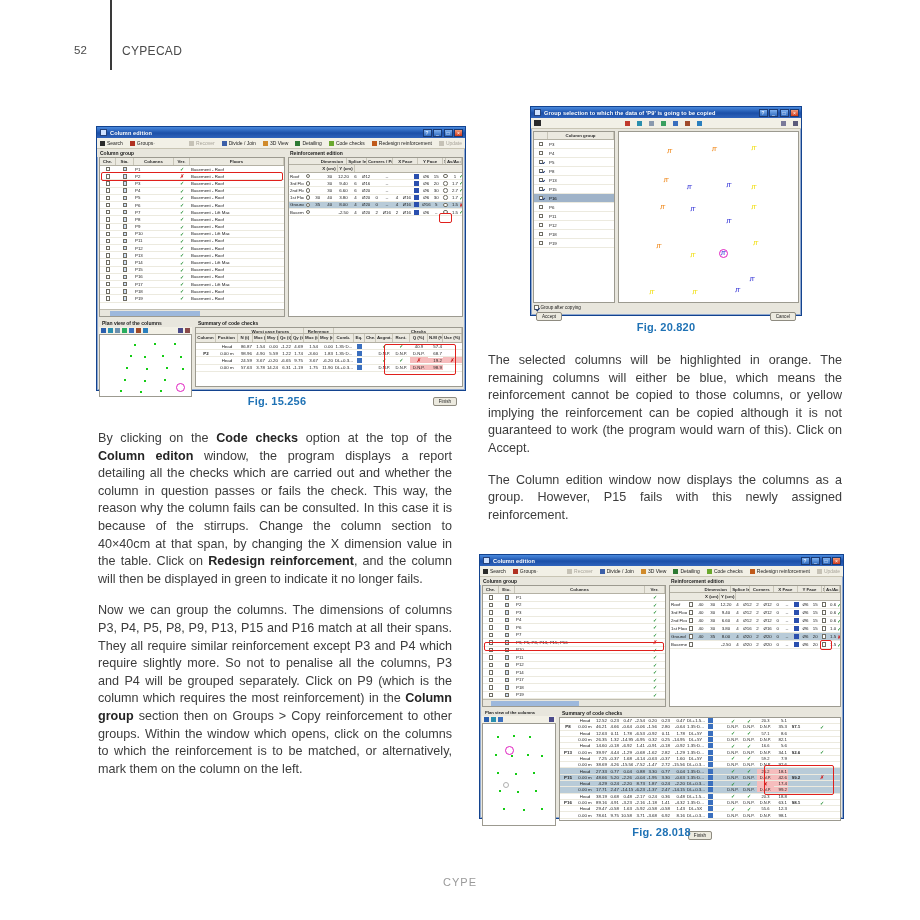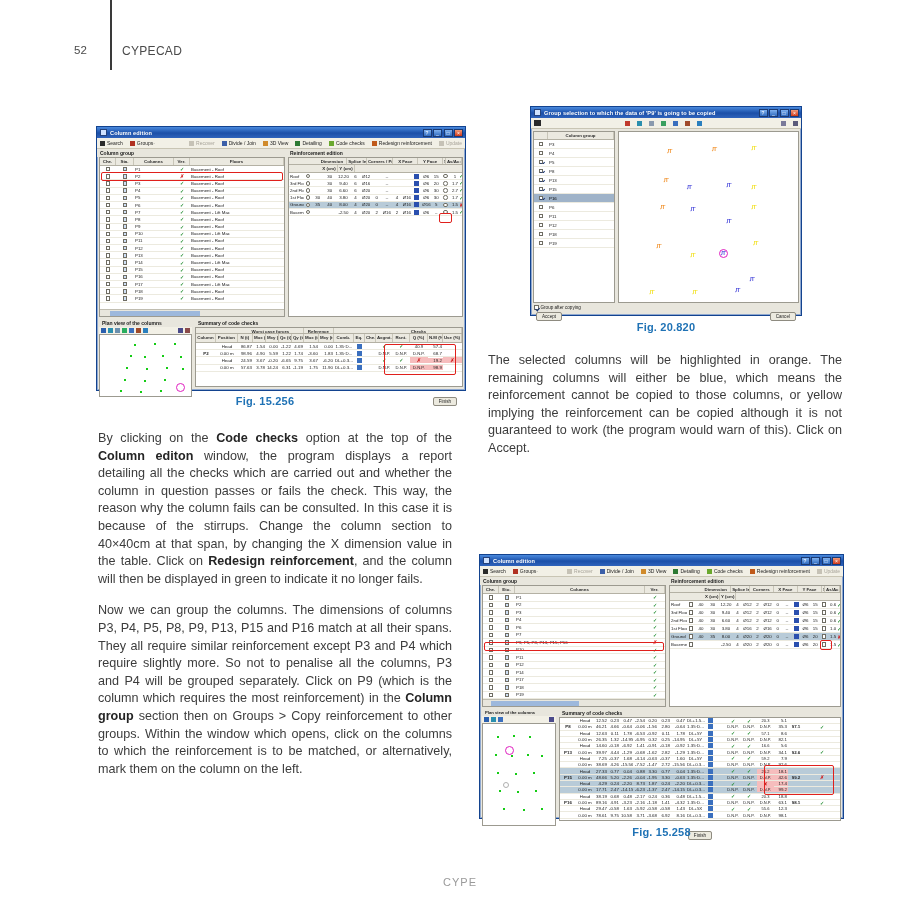--- a/index.html
+++ b/index.html
@@ -787,21 +787,21 @@
             </div>
           </div>
         <div class="redbox" style="right:6px; top:16px; width:72px; height:31px;"></div>
       </div>
       <div style="text-align:right;padding:2px 6px 0 0;">
         <span class="btn-sm">Finish</span>
       </div>
     </div>
   </div>
 </div>
-<div class="caption" style="left:80px; top:395px; width:370px;">Fig. 15.256</div>
+<div class="caption" style="left:92px; top:395px; width:370px;">Fig. 15.256</div>
 
 <div class="win" style="left:530px; top:106px; width:272px; height:210px;">
 
   <div class="win-tb">
     <span class="tb-ico"></span>
     <span class="tb-title">Group selection to which the data of 'P9' is going to be copied</span>
     <span class="tb-btns">
       <span class="tb-btn">?</span>
       <span class="tb-btn">_</span>
       <span class="tb-btn">□</span>
@@ -943,20 +943,21 @@
   </div>
 </div>
 <div class="caption" style="left:530px; top:321px; width:272px;">Fig. 20.820</div>
 
 <div class="col-text" id="left-text">
     <p><span>By clicking on the </span><b>Code checks</b><span> option at the top of the </span><b>Column editon</b><span> window, the program displays a report detailing all the checks which are carried out and whether the column in question passes or fails the check. This way, the reason why the column fails can be consulted. In this case it is because of the stirrups. Change the column section to 40×40cm at that span, by changing the X dimension value in the table. Click on </span><b>Redesign reinforcement</b><span>, and the column will then be displayed in green to indicate it no longer fails.</span></p>
     <p><span>Now we can group the columns. The dimensions of columns P3, P4, P5, P8, P9, P13, P15 and P16 match at all their spans. They all require similar reinforcement except P3 and P4 which require slightly more. So not to penalise all the columns, P3 and P4 will be grouped separately. Click on P9 (which is the column which requires the most reinforcement) in the </span><b>Column group</b><span> section then on Groups &gt; Copy reinforcement to other groups. Within the window which opens, click on the columns to which the reinforcement is to be matched, or alternatively, mark them on the column on the left.</span></p>
   </div>
 <div class="col-text" id="right-text">
     <p><span>The selected columns will be highlighted in orange. The remaining columns will either be blue, which means the reinforcement cannot be copied to those columns, or yellow implying the reinforcement can be copied although it is not guaranteed to work (the program would warn of this). Click on Accept.</span></p>
+    <p><span>The Column edition window now displays the columns as a group. However, P15 fails with this newly assigned reinforcement.</span></p>
   </div>
 
 <div class="win" style="left:479px; top:554px; width:365px; height:265px;">
 
   <div class="win-tb">
     <span class="tb-ico"></span>
     <span class="tb-title">Column edition</span>
     <span class="tb-btns">
       <span class="tb-btn">?</span>
       <span class="tb-btn">_</span>
@@ -1813,15 +1814,15 @@
             </div>
           </div>
         <div class="redbox" style="right:6px; top:47px; width:70px; height:30px;"></div>
       </div>
       <div style="text-align:center;padding:2px 0 0 0;">
         <span class="btn-sm">Finish</span>
       </div>
     </div>
   </div>
 </div>
-<div class="caption" style="left:479px; top:826px; width:365px;">Fig. 15.258</div>
+<div class="caption" style="left:479px; top:826px; width:365px;">Fig. 28.018</div>
 
 <div class="footer">CYPE</div>
 
 </body></html>

